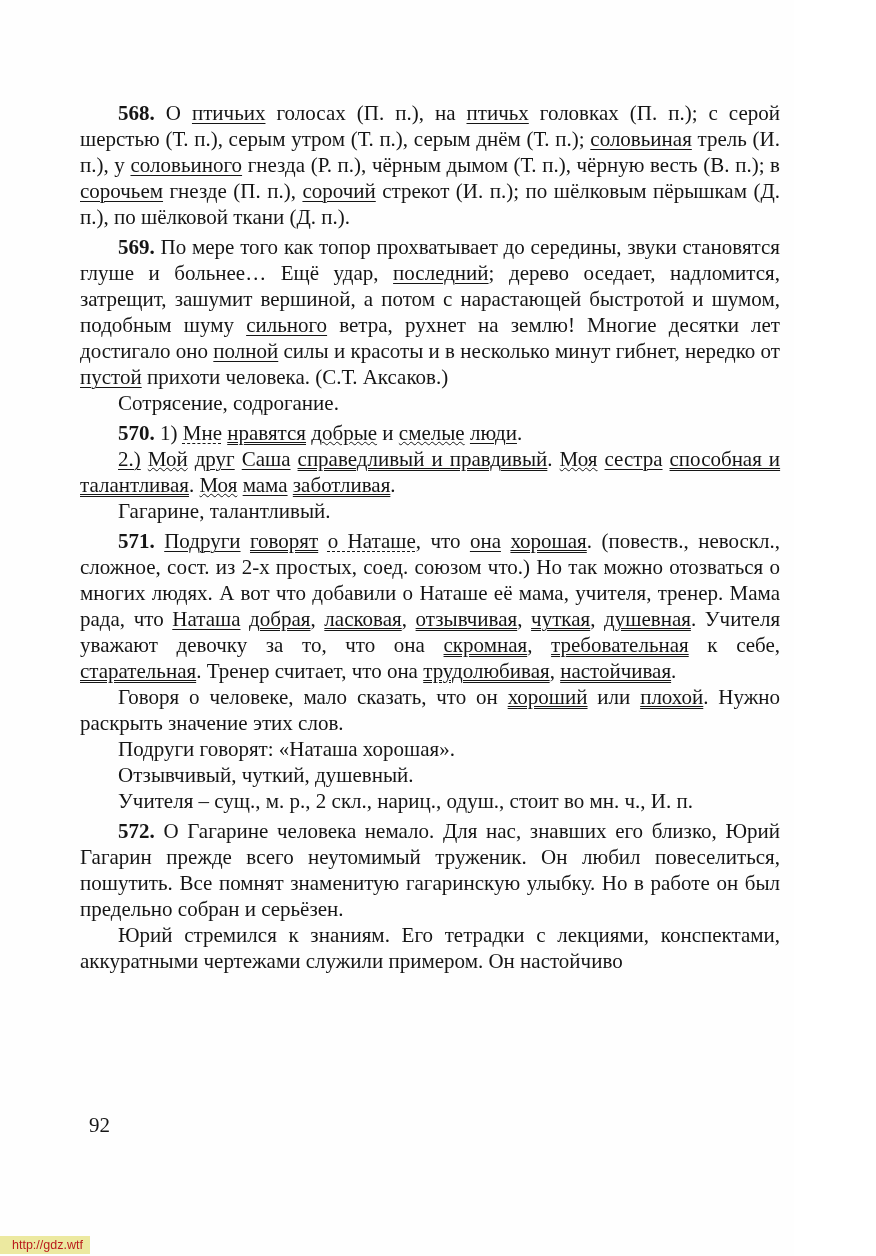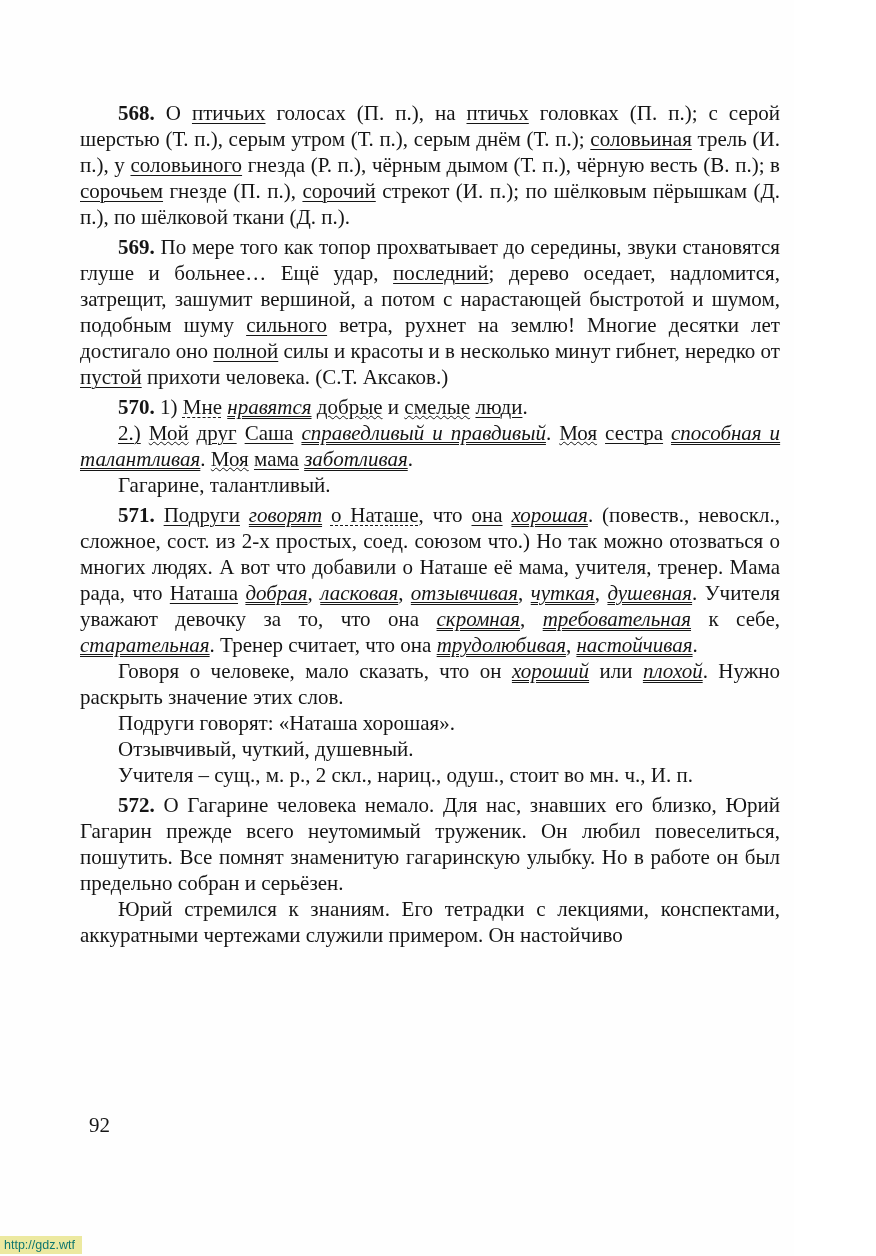--- a/index.html
+++ b/index.html
@@ -37,21 +37,20 @@
     text-decoration: underline;
     text-decoration-style: solid;
     text-decoration-thickness: 1.3px;
     text-underline-offset: 3px;
   }
   .u-uu {
     text-decoration: underline;
     text-decoration-style: double;
     text-decoration-thickness: 1px;
     text-underline-offset: 2px;
-    font-style: italic;
   }
   .u-dash {
     text-decoration: underline;
     text-decoration-style: dashed;
     text-decoration-thickness: 1.3px;
     text-underline-offset: 3px;
   }
   .u-wavy {
     text-decoration: underline;
     text-decoration-style: wavy;
@@ -63,34 +62,35 @@
     left: 89px;
     top: 1112px;
     font-size: 21px;
     line-height: 26px;
   }
   .watermark {
     position: absolute;
     left: 0;
     bottom: 2px;
     background: #ece9a0;
-    color: #0f766e;
+    color: #b91c1c;
     font-family: "Liberation Sans", sans-serif;
     font-size: 12.5px;
     line-height: 16px;
-    padding: 1px 7px 1px 4px;
+    padding: 1px 7px 1px 12px;
   }
 </style>
 </head>
 <body>
 
 <div class="sheet">
   <div class="text-block">
       <p><span class="b">568.</span><span> О </span><span class="u-u">птичьих</span><span> голосах (П. п.), на </span><span class="u-u">птичьх</span><span> головках (П. п.); с серой шерстью (Т. п.), серым утром (Т. п.), серым днём (Т. п.); </span><span class="u-u">соловьиная</span><span> трель (И. п.), у </span><span class="u-u">соловьиного</span><span> гнезда (Р. п.), чёрным дымом (Т. п.), чёрную весть (В. п.); в </span><span class="u-u">сорочьем</span><span> гнезде (П. п.), </span><span class="u-u">сорочий</span><span> стрекот (И. п.); по шёлковым пёрышкам (Д. п.), по шёлковой ткани (Д. п.).</span></p>
       <p class="gap"><span class="b">569.</span><span> По мере того как топор прохватывает до середины, звуки становятся глуше и больнее… Ещё удар, </span><span class="u-u">последний</span><span>; дерево оседает, надломится, затрещит, зашумит вершиной, а потом с нарастающей быстротой и шумом, подобным шуму </span><span class="u-u">сильного</span><span> ветра, рухнет на землю! Многие десятки лет достигало оно </span><span class="u-u">полной</span><span> силы и красоты и в несколько минут гибнет, нередко от </span><span class="u-u">пустой</span><span> прихоти человека. (С.Т. Аксаков.)</span></p>
+      <p><span>Сотрясение, содрогание.</span></p>
       <p class="gap"><span class="b">570.</span><span> 1) </span><span class="u-dash">Мне</span><span> </span><span class="u-uu">нравятся</span><span> </span><span class="u-wavy">добрые</span><span> и </span><span class="u-wavy">смелые</span><span> </span><span class="u-u">люди</span><span>.</span></p>
       <p><span class="u-u">2.)</span><span> </span><span class="u-wavy">Мой</span><span> </span><span class="u-u">друг</span><span> </span><span class="u-u">Саша</span><span> </span><span class="u-uu">справедливый и правдивый</span><span>. </span><span class="u-wavy">Моя</span><span> </span><span class="u-u">сестра</span><span> </span><span class="u-uu">способная и талантливая</span><span>. </span><span class="u-wavy">Моя</span><span> </span><span class="u-u">мама</span><span> </span><span class="u-uu">заботливая</span><span>.</span></p>
       <p><span>Гагарине, талантливый.</span></p>
       <p class="gap"><span class="b">571.</span><span> </span><span class="u-u">Подруги</span><span> </span><span class="u-uu">говорят</span><span> </span><span class="u-dash">о Наташе</span><span>, что </span><span class="u-u">она</span><span> </span><span class="u-uu">хорошая</span><span>. (повеств., невоскл., сложное, сост. из 2-х простых, соед. союзом что.) Но так можно отозваться о многих людях. А вот что добавили о Наташе её мама, учителя, тренер. Мама рада, что </span><span class="u-u">Наташа</span><span> </span><span class="u-uu">добрая</span><span>, </span><span class="u-uu">ласковая</span><span>, </span><span class="u-uu">отзывчивая</span><span>, </span><span class="u-uu">чуткая</span><span>, </span><span class="u-uu">душевная</span><span>. Учителя уважают девочку за то, что она </span><span class="u-uu">скромная</span><span>, </span><span class="u-uu">требовательная</span><span> к себе, </span><span class="u-uu">старательная</span><span>. Тренер считает, что она </span><span class="u-uu">трудолюбивая</span><span>, </span><span class="u-uu">настойчивая</span><span>.</span></p>
       <p><span>Говоря о человеке, мало сказать, что он </span><span class="u-uu">хороший</span><span> или </span><span class="u-uu">плохой</span><span>. Нужно раскрыть значение этих слов.</span></p>
       <p><span>Подруги говорят: «Наташа хорошая».</span></p>
       <p><span>Отзывчивый, чуткий, душевный.</span></p>
       <p><span>Учителя – сущ., м. р., 2 скл., нариц., одуш., стоит во мн. ч., И. п.</span></p>
       <p class="gap"><span class="b">572.</span><span> О Гагарине человека немало. Для нас, знавших его близко, Юрий Гагарин прежде всего неутомимый труженик. Он любил повеселиться, пошутить. Все помнят знаменитую гагаринскую улыбку. Но в работе он был предельно собран и серьёзен.</span></p>
       <p><span>Юрий стремился к знаниям. Его тетрадки с лекциями, конспектами, аккуратными чертежами служили примером. Он настойчиво</span></p>

